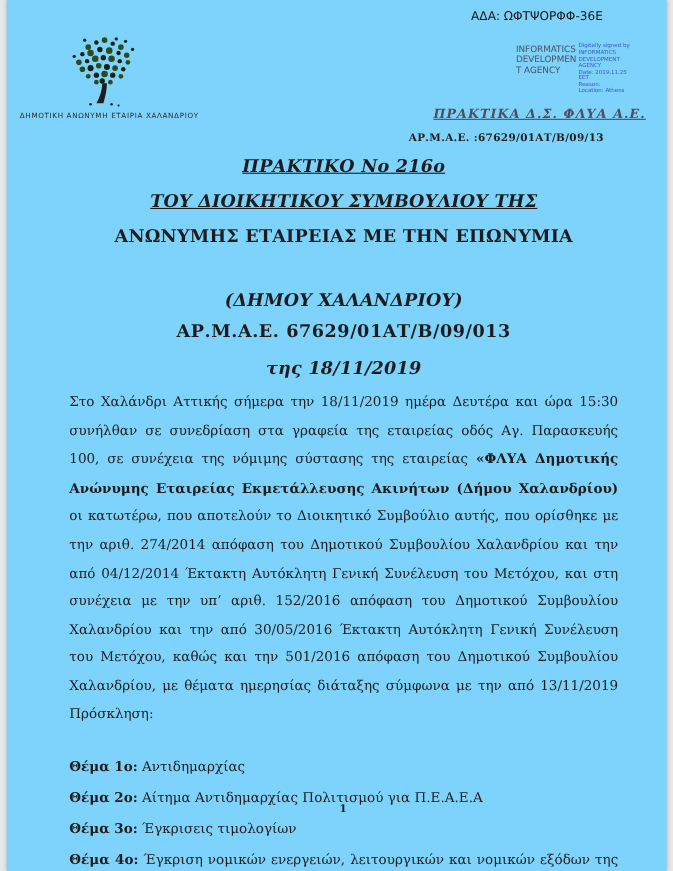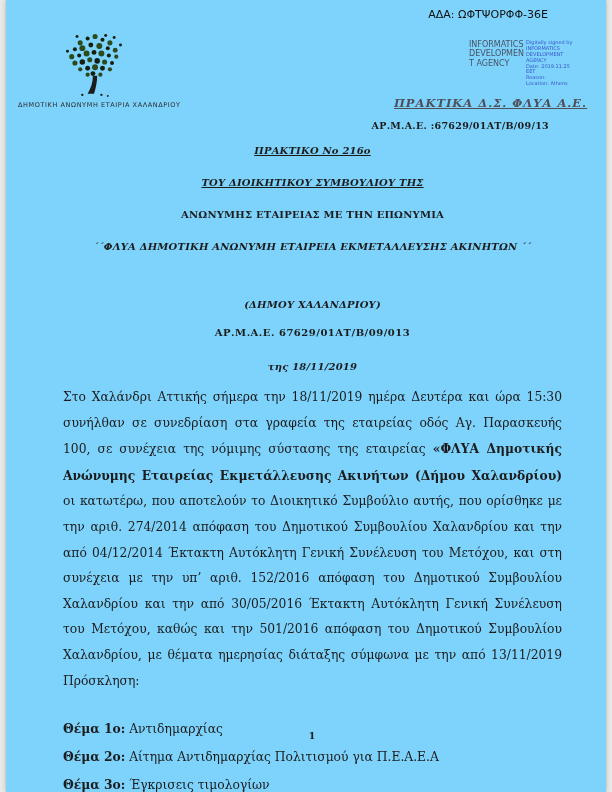--- a/index.html
+++ b/index.html
@@ -24,21 +24,21 @@
   .hand-title {
     position:absolute; top:96px; left:388px;
     font-weight:bold; font-style:italic; text-decoration:underline;
     font-size:11.5px; letter-spacing:1px; color:#4f4f5a;text-align:right;
   }
   .armae-top {
     position:absolute; top:120px; right:57px;
     font-size:9.5px; font-weight:bold; letter-spacing:0.3px;
   }
   .content { position:absolute; top:142px; left:57px; width:499px; }
-  .t { text-align:center; font-size:10px; line-height:18px; margin:0; letter-spacing:0.2px; }
+  .t { text-align:center; font-size:16px; line-height:18px; margin:0; letter-spacing:0.2px; }
   .b { font-weight:bold; }
   .i { font-style:italic; }
   .u { text-decoration:underline; }
   .t1,.t2 { margin-bottom:14px; }
   .t3 { margin-bottom:14px; }
   .t4 { margin-bottom:6px; }
   .t5 { margin-bottom:10px;margin-top:40px; }
   .t6 { margin-bottom:16px; letter-spacing:0.5px; }
   .t7 { margin-bottom:9px;font-style:italic; }
   .body-par {
@@ -130,21 +130,20 @@
   </div>
 
   <div class="hand-title">ΠΡΑΚΤΙΚΑ Δ.Σ. ΦΛΥΑ Α.Ε.</div>
 
   <div class="armae-top">ΑΡ.Μ.Α.Ε. :67629/01ΑΤ/Β/09/13</div>
 
   <div class="content">
     <p class="t t1 b i u">ΠΡΑΚΤΙΚΟ Νο 216ο</p>
     <p class="t t2 b i u">ΤΟΥ ΔΙΟΙΚΗΤΙΚΟΥ ΣΥΜΒΟΥΛΙΟΥ ΤΗΣ</p>
     <p class="t t3 b">ΑΝΩΝΥΜΗΣ ΕΤΑΙΡΕΙΑΣ ΜΕ ΤΗΝ ΕΠΩΝΥΜΙΑ</p>
-    <p class="t t4 b i">΄΄ΦΛΥΑ ΔΗΜΟΤΙΚΗ ΑΝΩΝΥΜΗ ΕΤΑΙΡΕΙΑ ΕΚΜΕΤΑΛΛΕΥΣΗΣ ΑΚΙΝΗΤΩΝ ΄΄</p>
     <p class="t t5 b i">(ΔΗΜΟΥ ΧΑΛΑΝΔΡΙΟΥ)</p>
     <p class="t t6 b">ΑΡ.Μ.Α.Ε. 67629/01ΑΤ/Β/09/013</p>
     <p class="t t7 b i">της 18/11/2019</p>
 
     <p class="body-par"><span>Στο Χαλάνδρι Αττικής σήμερα την 18/11/2019 ημέρα Δευτέρα και ώρα 15:30 συνήλθαν σε συνεδρίαση στα γραφεία της εταιρείας οδός Αγ. Παρασκευής 100, σε συνέχεια της νόμιμης σύστασης της εταιρείας </span><span class="b">«ΦΛΥΑ Δημοτικής Ανώνυμης Εταιρείας Εκμετάλλευσης  Ακινήτων (Δήμου Χαλανδρίου)</span><span> οι κατωτέρω, που αποτελούν το  Διοικητικό Συμβούλιο αυτής, που ορίσθηκε με την αριθ. 274/2014 απόφαση του Δημοτικού Συμβουλίου Χαλανδρίου και την από 04/12/2014 Έκτακτη Αυτόκλητη Γενική Συνέλευση του Μετόχου, και στη συνέχεια με την υπ’ αριθ. 152/2016 απόφαση του Δημοτικού Συμβουλίου Χαλανδρίου και την από 30/05/2016 Έκτακτη Αυτόκλητη Γενική Συνέλευση του Μετόχου, καθώς και την 501/2016 απόφαση του Δημοτικού Συμβουλίου Χαλανδρίου,  με θέματα ημερησίας διάταξης σύμφωνα με την από 13/11/2019 Πρόσκληση:</span></p>
 
     <div class="topics">
       <p class="topic"><span class="label">Θέμα 1ο:</span><span> Αντιδημαρχίας</span></p>
       <p class="topic"><span class="label">Θέμα 2ο:</span><span> Αίτημα Αντιδημαρχίας Πολιτισμού για Π.Ε.Α.Ε.Α</span></p>
       <p class="topic"><span class="label">Θέμα 3ο:</span><span> Έγκρισεις τιμολογίων</span></p>

